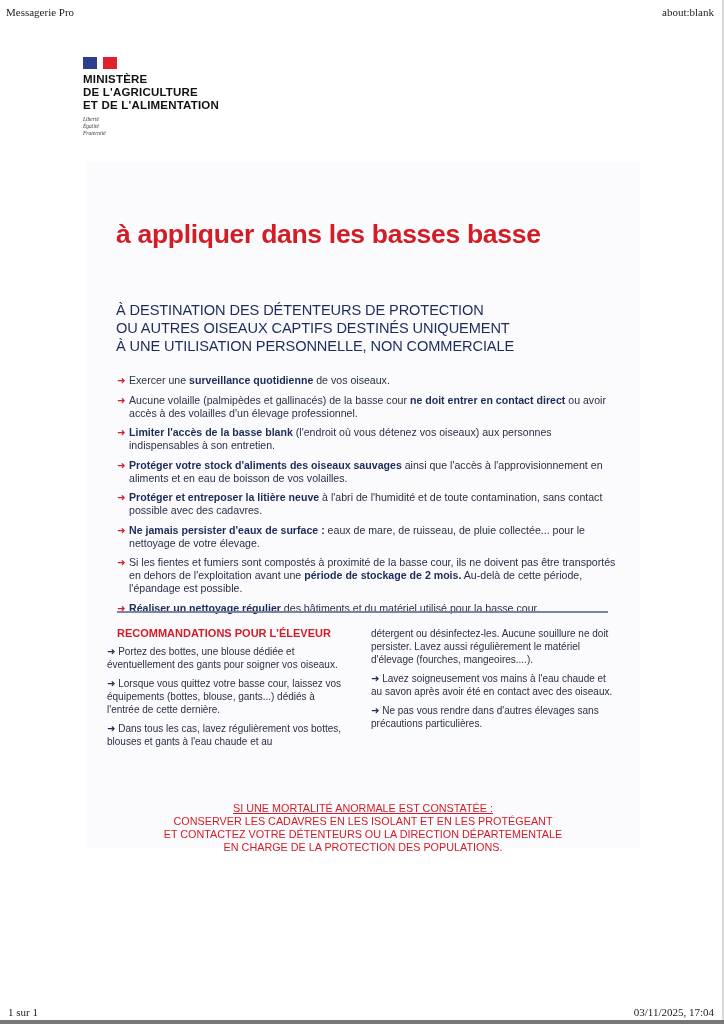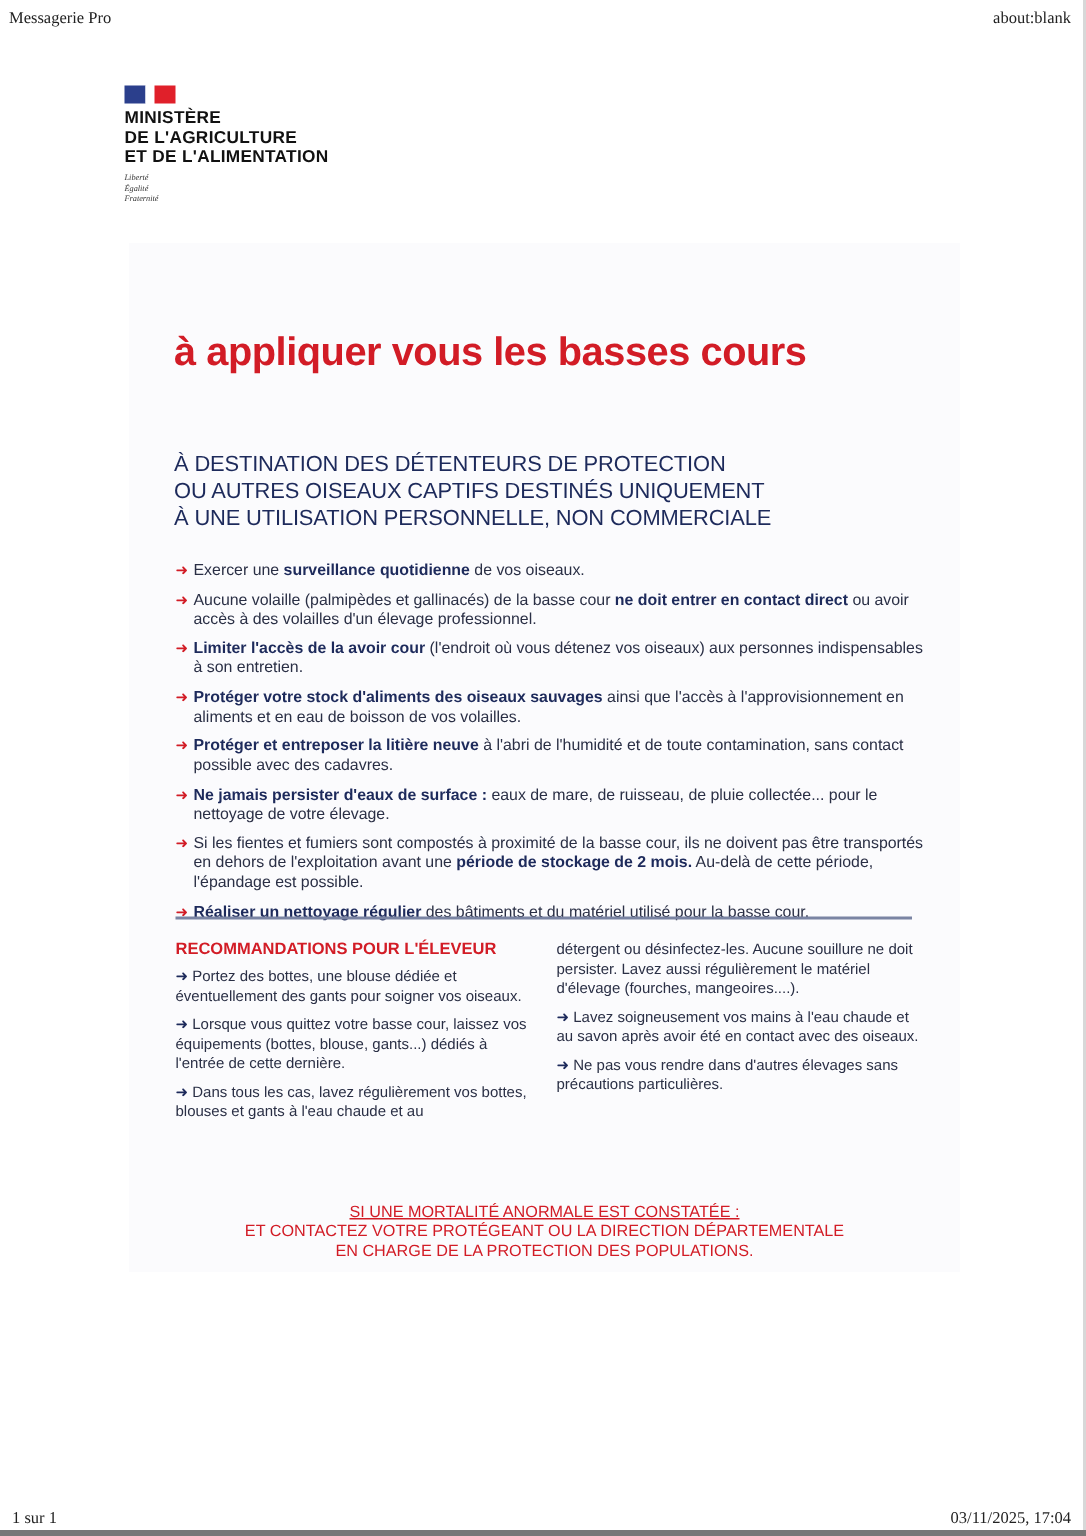--- a/index.html
+++ b/index.html
@@ -24,21 +24,21 @@
 
   .measures { position:absolute; left:117px; top:374px; width:500px; list-style:none; margin:0; padding:0; }
   .measures li { position:relative; padding-left:12px; font-size:10.6px; line-height:13px; color:#2a2f45; margin-bottom:6.5px; }
   .arrow { position:absolute; left:0; top:0; color:#d21c26; font-weight:bold; font-size:10px; }
   .measures b { color:#1d2a5b; }
 
   .divider { position:absolute; left:117px; top:611px; width:491px; height:2px; background:#7a84a3; }
 
   .rec-title { position:absolute; left:117px; top:627px; color:#d21c26; font-weight:bold; font-size:11px; }
   .col { position:absolute; width:242px; font-size:10px; line-height:13px; color:#2a2f45; }
-  .col1 { left:117px; top:645px; }
+  .col1 { left:107px; top:645px; }
   .col2 { left:371px; top:627px; }
   .col p { margin:0 0 6px 0; }
   .carrow { color:#1d2a5b; font-weight:bold; }
 
   .alert { position:absolute; left:116px; top:802px; width:494px; text-align:center; color:#d21c26; font-size:10.8px; line-height:13px; }
   .alert .u { text-decoration:underline; }
 </style>
 </head>
 <body>
 
@@ -60,33 +60,33 @@
   <div class="motto">
     <div>Liberté</div>
     <div>Égalité</div>
     <div>Fraternité</div>
   </div>
 </div>
 
 <div class="poster"></div>
 
 <h1 class="title" style="margin:0;">
-  <div>à appliquer vous les basses cours</div>
+  <div>à appliquer dans les basses basse</div>
 </h1>
 
 <div class="subtitle">
   <div>À DESTINATION DES DÉTENTEURS DE PROTECTION</div>
   <div>OU AUTRES OISEAUX CAPTIFS DESTINÉS UNIQUEMENT</div>
   <div>À UNE UTILISATION PERSONNELLE, NON COMMERCIALE</div>
 </div>
 
 <ul class="measures">
     <li><span class="arrow">➜</span><span>Exercer une </span><b>surveillance quotidienne</b><span> de vos oiseaux.</span></li>
     <li><span class="arrow">➜</span><span>Aucune volaille (palmipèdes et gallinacés) de la basse cour </span><b>ne doit entrer en contact direct</b><span> ou avoir accès à des volailles d'un élevage professionnel.</span></li>
-    <li><span class="arrow">➜</span><span></span><b>Limiter l'accès de la avoir cour</b><span> (l'endroit où vous détenez vos oiseaux) aux personnes indispensables à son entretien.</span></li>
+    <li><span class="arrow">➜</span><span></span><b>Limiter l'accès de la basse blank</b><span> (l'endroit où vous détenez vos oiseaux) aux personnes indispensables à son entretien.</span></li>
     <li><span class="arrow">➜</span><span></span><b>Protéger votre stock d'aliments des oiseaux sauvages</b><span> ainsi que l'accès à l'approvisionnement en aliments et en eau de boisson de vos volailles.</span></li>
     <li><span class="arrow">➜</span><span></span><b>Protéger et entreposer la litière neuve</b><span> à l'abri de l'humidité et de toute contamination, sans contact possible avec des cadavres.</span></li>
     <li><span class="arrow">➜</span><span></span><b>Ne jamais persister d'eaux de surface :</b><span> eaux de mare, de ruisseau, de pluie collectée... pour le nettoyage de votre élevage.</span></li>
     <li><span class="arrow">➜</span><span>Si les fientes et fumiers sont compostés à proximité de la basse cour, ils ne doivent pas être transportés en dehors de l'exploitation avant une </span><b>période de stockage de 2 mois.</b><span> Au-delà de cette période, l'épandage est possible.</span></li>
     <li><span class="arrow">➜</span><span></span><b>Réaliser un nettoyage régulier</b><span> des bâtiments et du matériel utilisé pour la basse cour.</span></li>
   </ul>
 
 <div class="divider"></div>
 
 <div class="rec-title">RECOMMANDATIONS POUR L'ÉLEVEUR</div>
@@ -96,19 +96,20 @@
     <p><span class="carrow">➜ </span><span>Dans tous les cas, lavez régulièrement vos bottes, blouses et gants à l'eau chaude et au</span></p>
   </div>
 <div class="col col2">
   <p>détergent ou désinfectez-les. Aucune souillure ne doit persister. Lavez aussi régulièrement le matériel d'élevage (fourches, mangeoires....).</p>
 <p><span class="carrow">➜ </span><span>Lavez soigneusement vos mains à l'eau chaude et au savon après avoir été en contact avec des oiseaux.</span></p>
     <p><span class="carrow">➜ </span><span>Ne pas vous rendre dans d'autres élevages sans précautions particulières.</span></p>
   </div>
 
 <div class="alert">
   <div class="u">SI UNE MORTALITÉ ANORMALE EST CONSTATÉE :</div>
-  <div>ET CONTACTEZ VOTRE PROTÉGEANT OU LA DIRECTION DÉPARTEMENTALE</div>
+  <div>CONSERVER LES CADAVRES EN LES ISOLANT ET EN LES PROTÉGEANT</div>
+  <div>ET CONTACTEZ VOTRE DÉTENTEURS OU LA DIRECTION DÉPARTEMENTALE</div>
   <div>EN CHARGE DE LA PROTECTION DES POPULATIONS.</div>
 </div>
 
 <div class="print-ftr" style="left:8px;">1 sur 1</div>
 <div class="print-ftr" style="right:10px;">03/11/2025, 17:04</div>
 <div class="bottom-edge"></div>
 
 </body></html>

